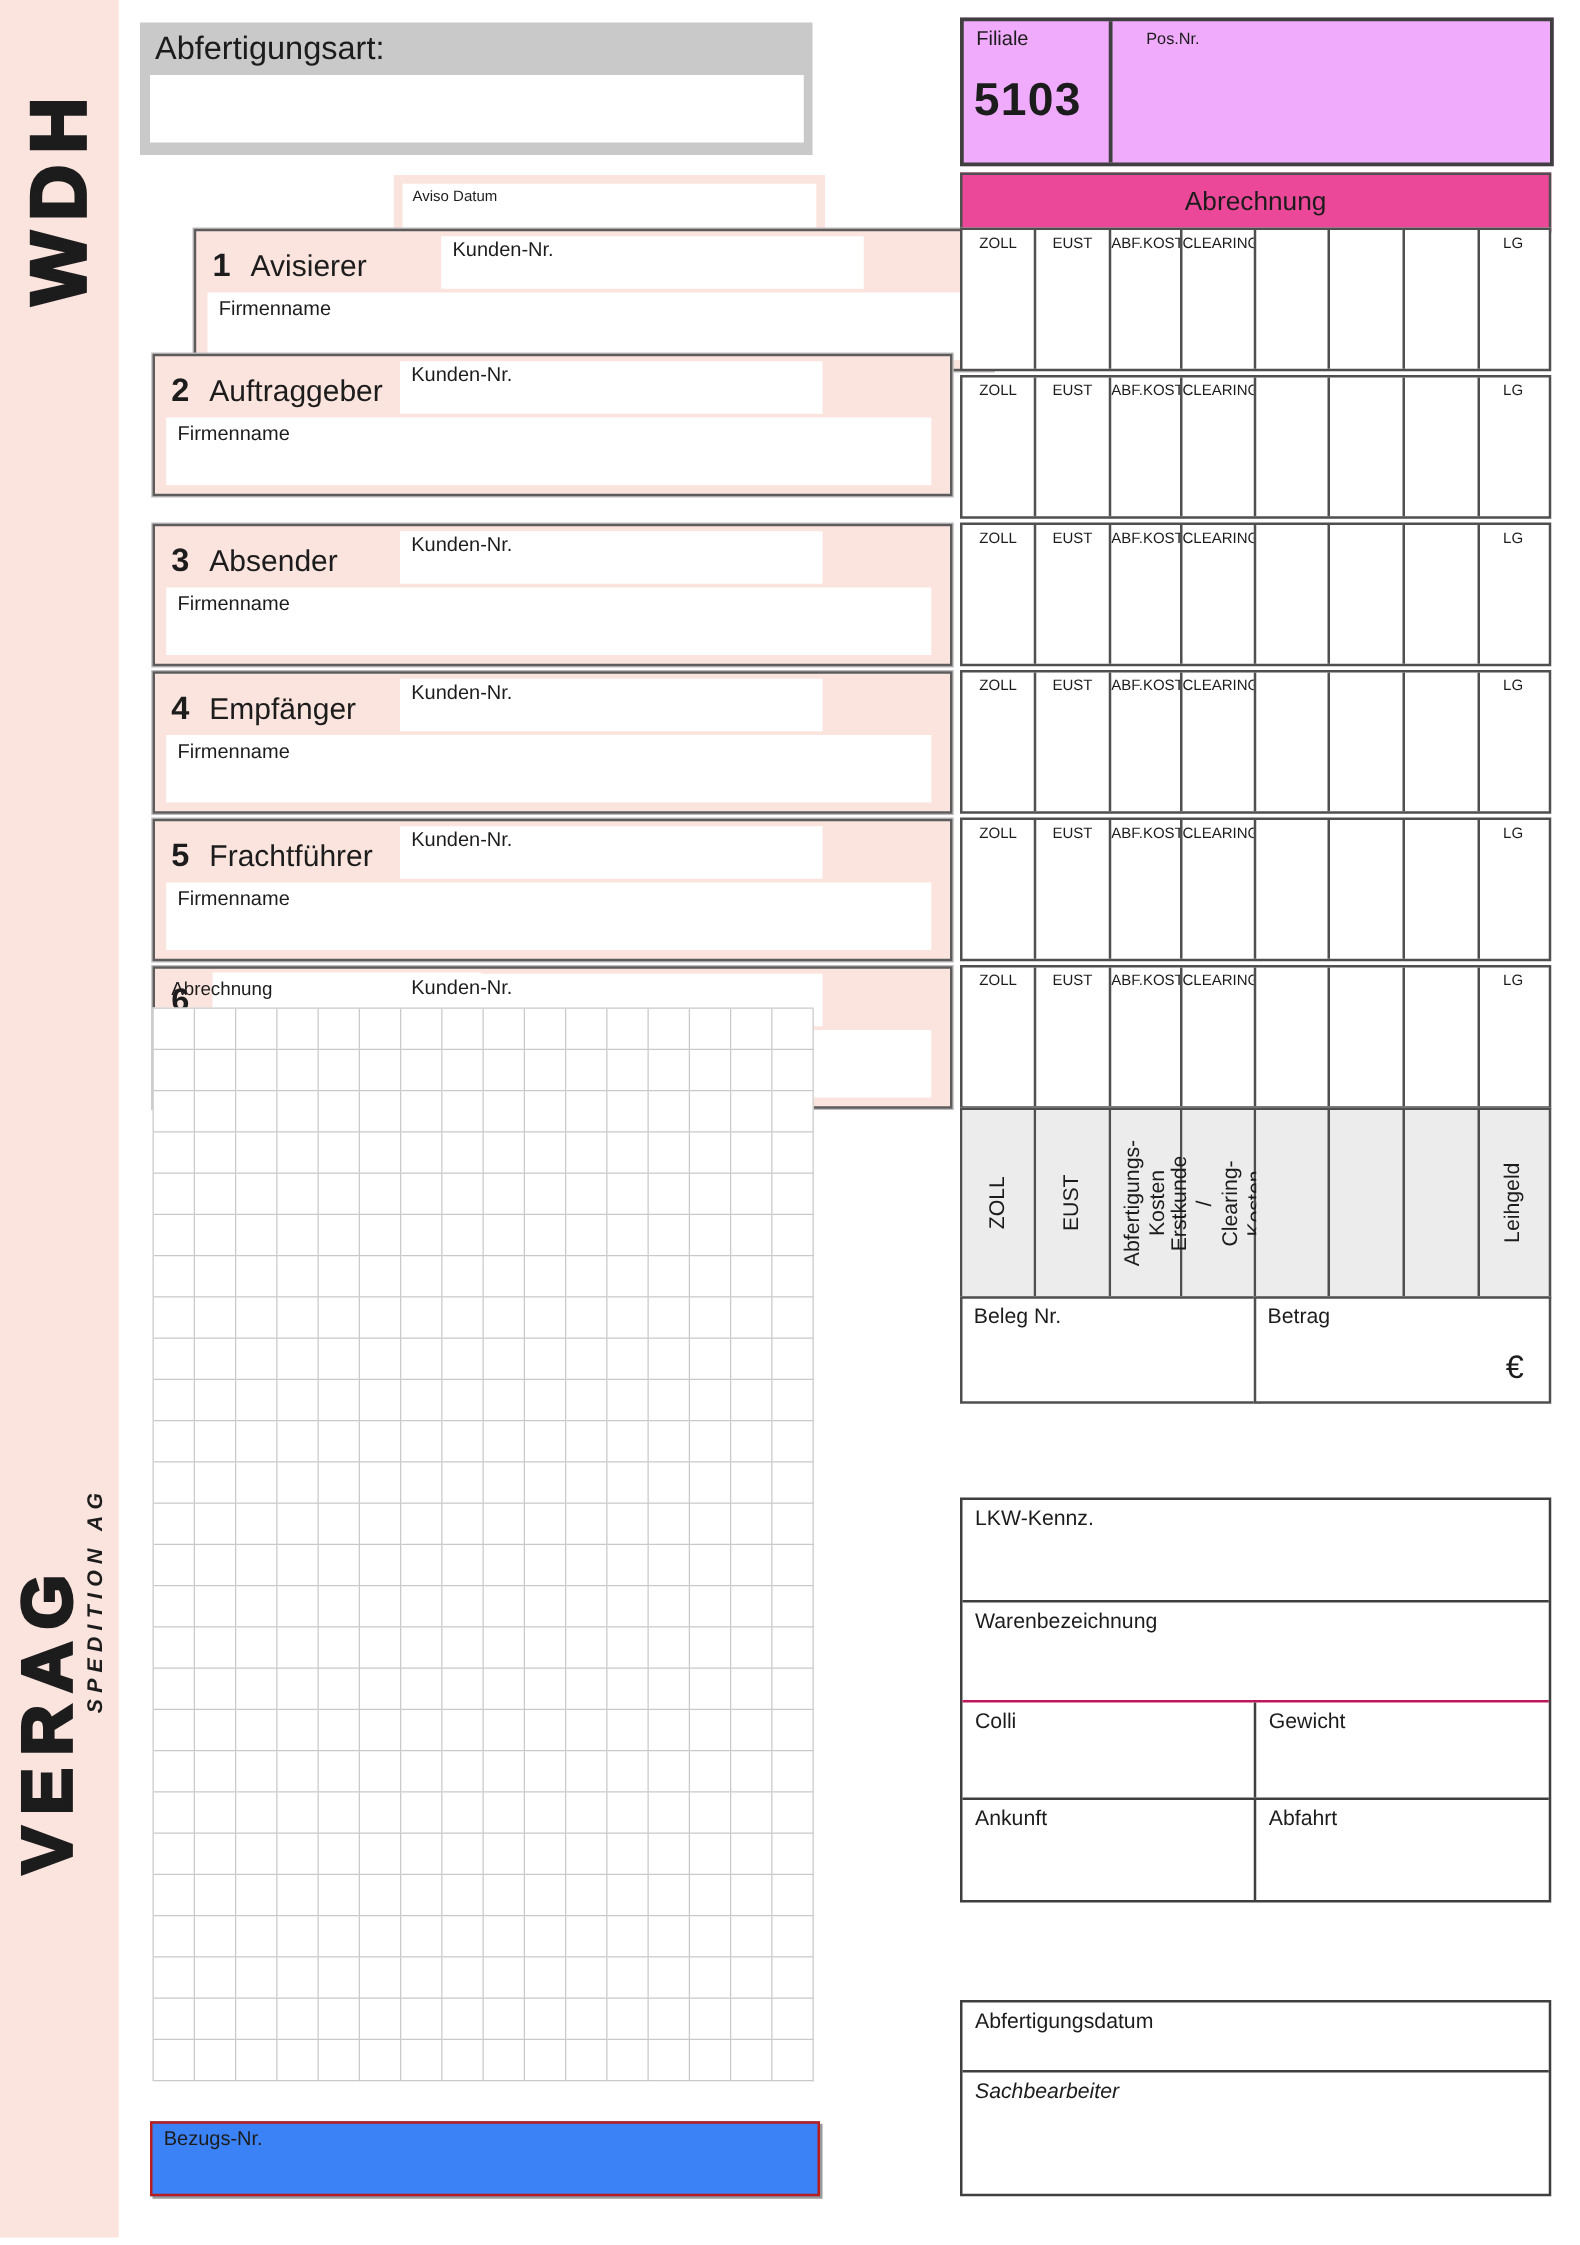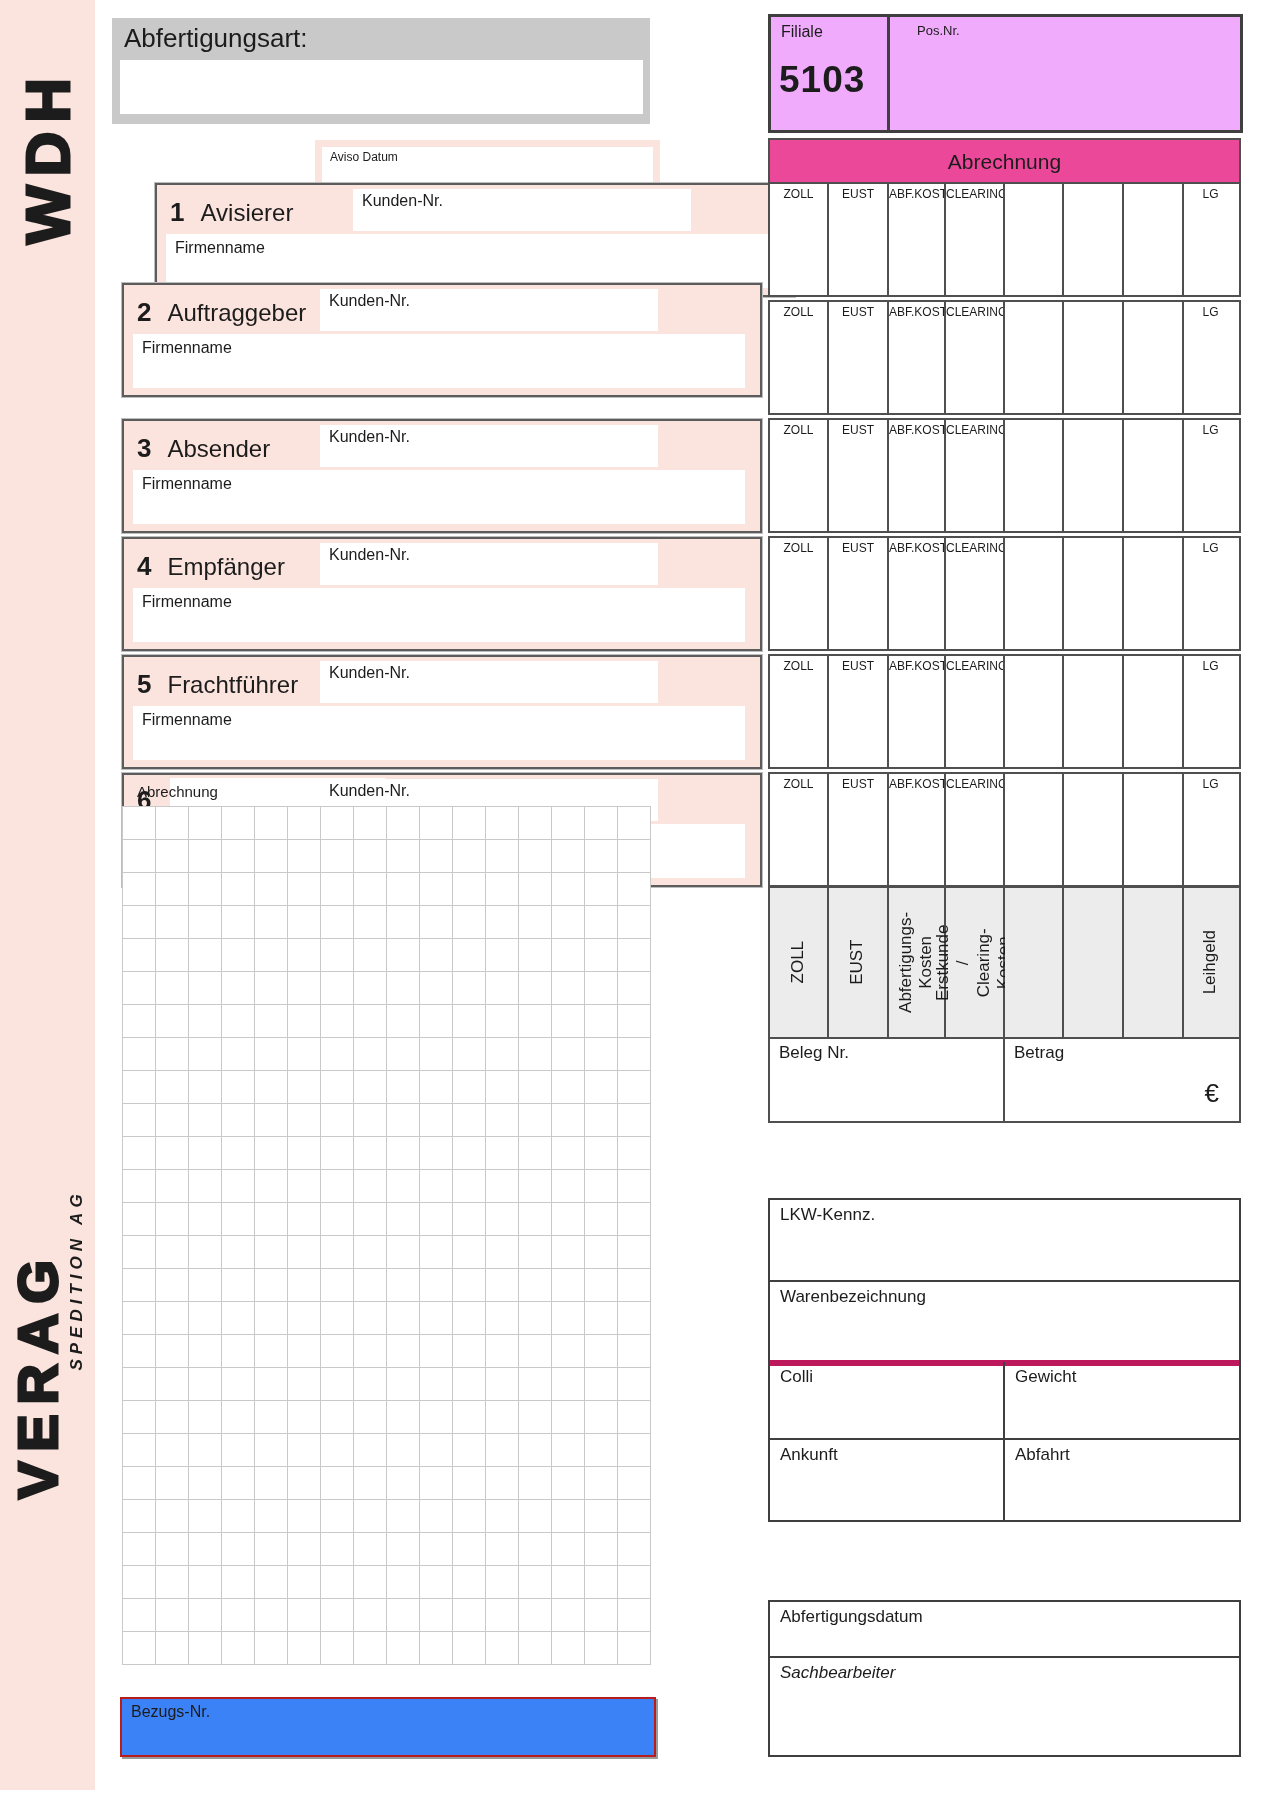--- a/index.html
+++ b/index.html
@@ -68,21 +68,21 @@
   .anm-label{left:137px;top:783px;font-size:15px;}
   .grid{left:122px;top:806px;width:528px;height:858px;background:#fff;
         border-left:1px solid #c9c9c9;border-top:1px solid #c9c9c9;
         display:grid;grid-template-columns:repeat(16,1fr);grid-template-rows:repeat(26,1fr);}
   .gcell{border-right:1px solid #c9c9c9;border-bottom:1px solid #c9c9c9;}
 
   
   .lkw-block{left:768px;top:1198px;width:469px;height:320px;border:2px solid #3f3f3f;background:#fff;}
   .lkw-row{position:absolute;left:0;right:0;}
   .r1{top:0;height:80px;border-bottom:2px solid #3f3f3f;}
-  .r2{top:82px;height:78px;border-bottom:6px solid #be185d;text-decoration:underline;}
+  .r2{top:82px;height:78px;border-bottom:2px solid #be185d;text-decoration:underline;}
   .r3{top:162px;height:76px;border-bottom:2px solid #3f3f3f;}
   .r4{top:240px;bottom:0;}
   .halfL{position:absolute;left:0;top:0;bottom:0;width:233px;border-right:2px solid #3f3f3f;}
   .halfR{position:absolute;left:235px;top:0;bottom:0;right:0;}
   .flbl{position:absolute;left:10px;top:5px;font-size:17px;}
 
   .abf-block{left:768px;top:1600px;width:469px;height:153px;border:2px solid #3f3f3f;background:#fff;}
   .abf-r1{position:absolute;left:0;right:0;top:0;height:54px;border-bottom:2px solid #3f3f3f;}
   .abf-r2{position:absolute;left:0;right:0;top:56px;bottom:0;font-style:italic;}
 

